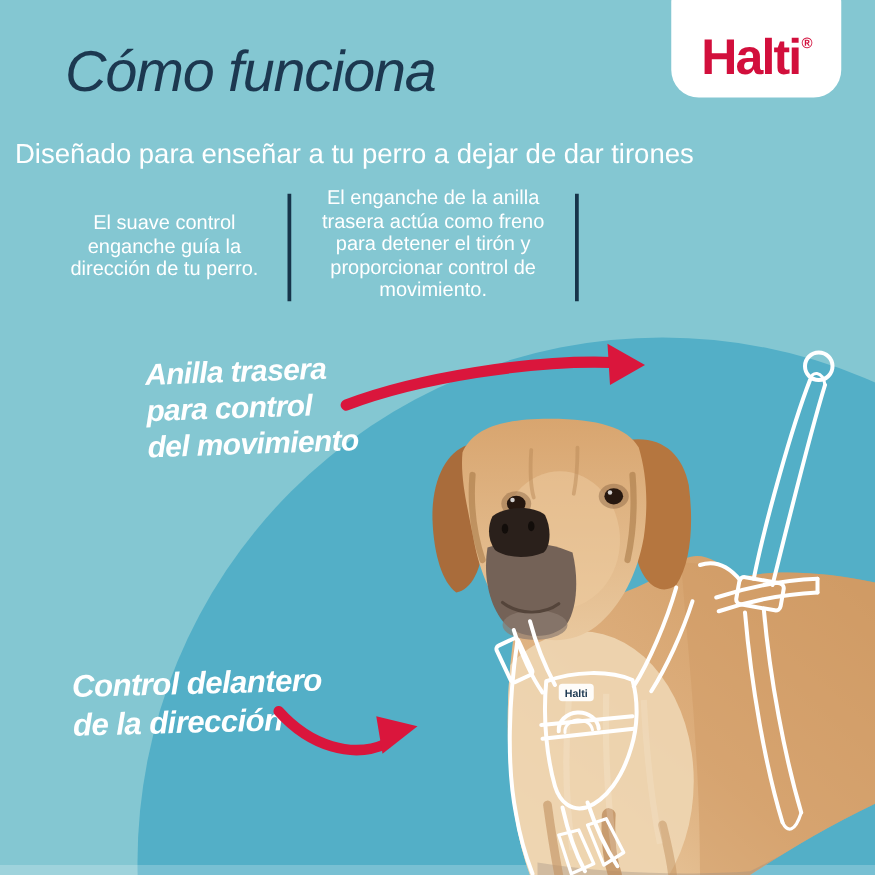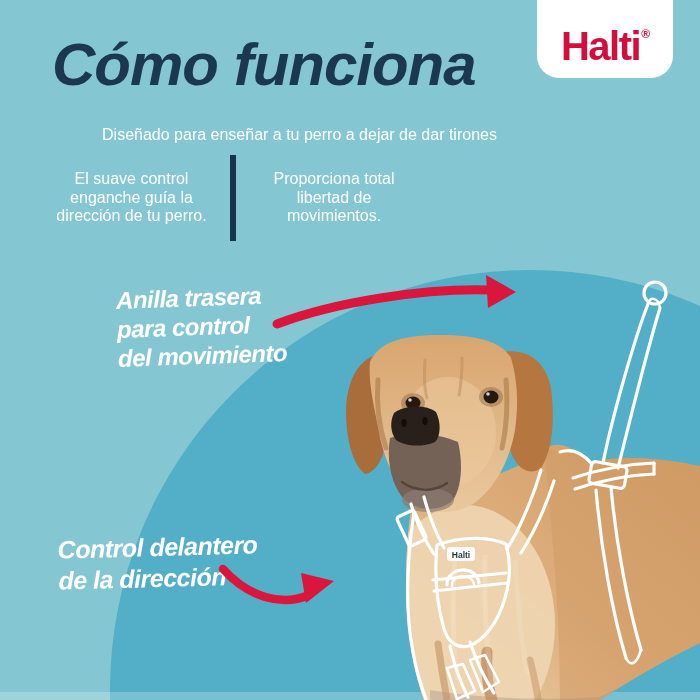--- a/index.html
+++ b/index.html
@@ -11,26 +11,26 @@
   .bg-circle{
     position:absolute;left:110px;top:270px;width:840px;height:840px;
     border-radius:50%;background:#53afc7;z-index:0;
   }
   .floor-strip{
     position:absolute;left:0;bottom:0;width:700px;height:8px;
     background:rgba(255,255,255,.22);z-index:1;
   }
   .title{
     position:absolute;left:52px;top:30px;margin:0;z-index:2;
-    font-size:60px;font-weight:700;font-style:italic;
+    font-size:46px;font-weight:400;font-style:italic;
     color:#1c3850;letter-spacing:-1px;
   }
   .subtitle{
-    position:absolute;left:0;top:110px;width:567px;margin:16px;z-index:2;
-    text-align:center;color:#ffffff;font-size:16px;font-weight:400;
+    position:absolute;left:0;top:110px;width:567px;margin:0;z-index:2;
+    text-align:center;color:#ffffff;font-size:22px;font-weight:400;
   }
   .logo-box{
     position:absolute;left:537px;top:-20px;width:136px;height:98px;z-index:2;
     background:#ffffff;border-radius:22px;
     display:flex;align-items:flex-end;justify-content:center;padding-bottom:12px;
     box-sizing:border-box;
   }
   .logo-text{
     color:#d20f3c;font-size:40px;font-weight:700;letter-spacing:-1.5px;line-height:1;
   }
@@ -72,22 +72,22 @@
   <div class="logo-box">
     <span class="logo-text">Halti</span>
     <span class="logo-reg">®</span>
   </div>
 
   <p class="subtitle">Diseñado para enseñar a tu perro a dejar de dar tirones</p>
 
   <div class="benefits">
     <div class="benefit b1">El suave control enganche guía la dirección de tu perro.</div>
     <div class="divider"></div>
+    <div class="benefit b2">El enganche de la anilla trasera actúa como freno para detener el tirón y proporcionar control de movimiento.</div>
     <div class="divider"></div>
-    <div class="benefit b3">Proporciona total libertad de movimientos.</div>
   </div>
 
   <div class="annotation a1">
     <span>Anilla trasera</span>
     <span>para control</span>
     <span>del movimiento</span>
   </div>
 
   <div class="annotation a2">
     <span>Control delantero</span>

